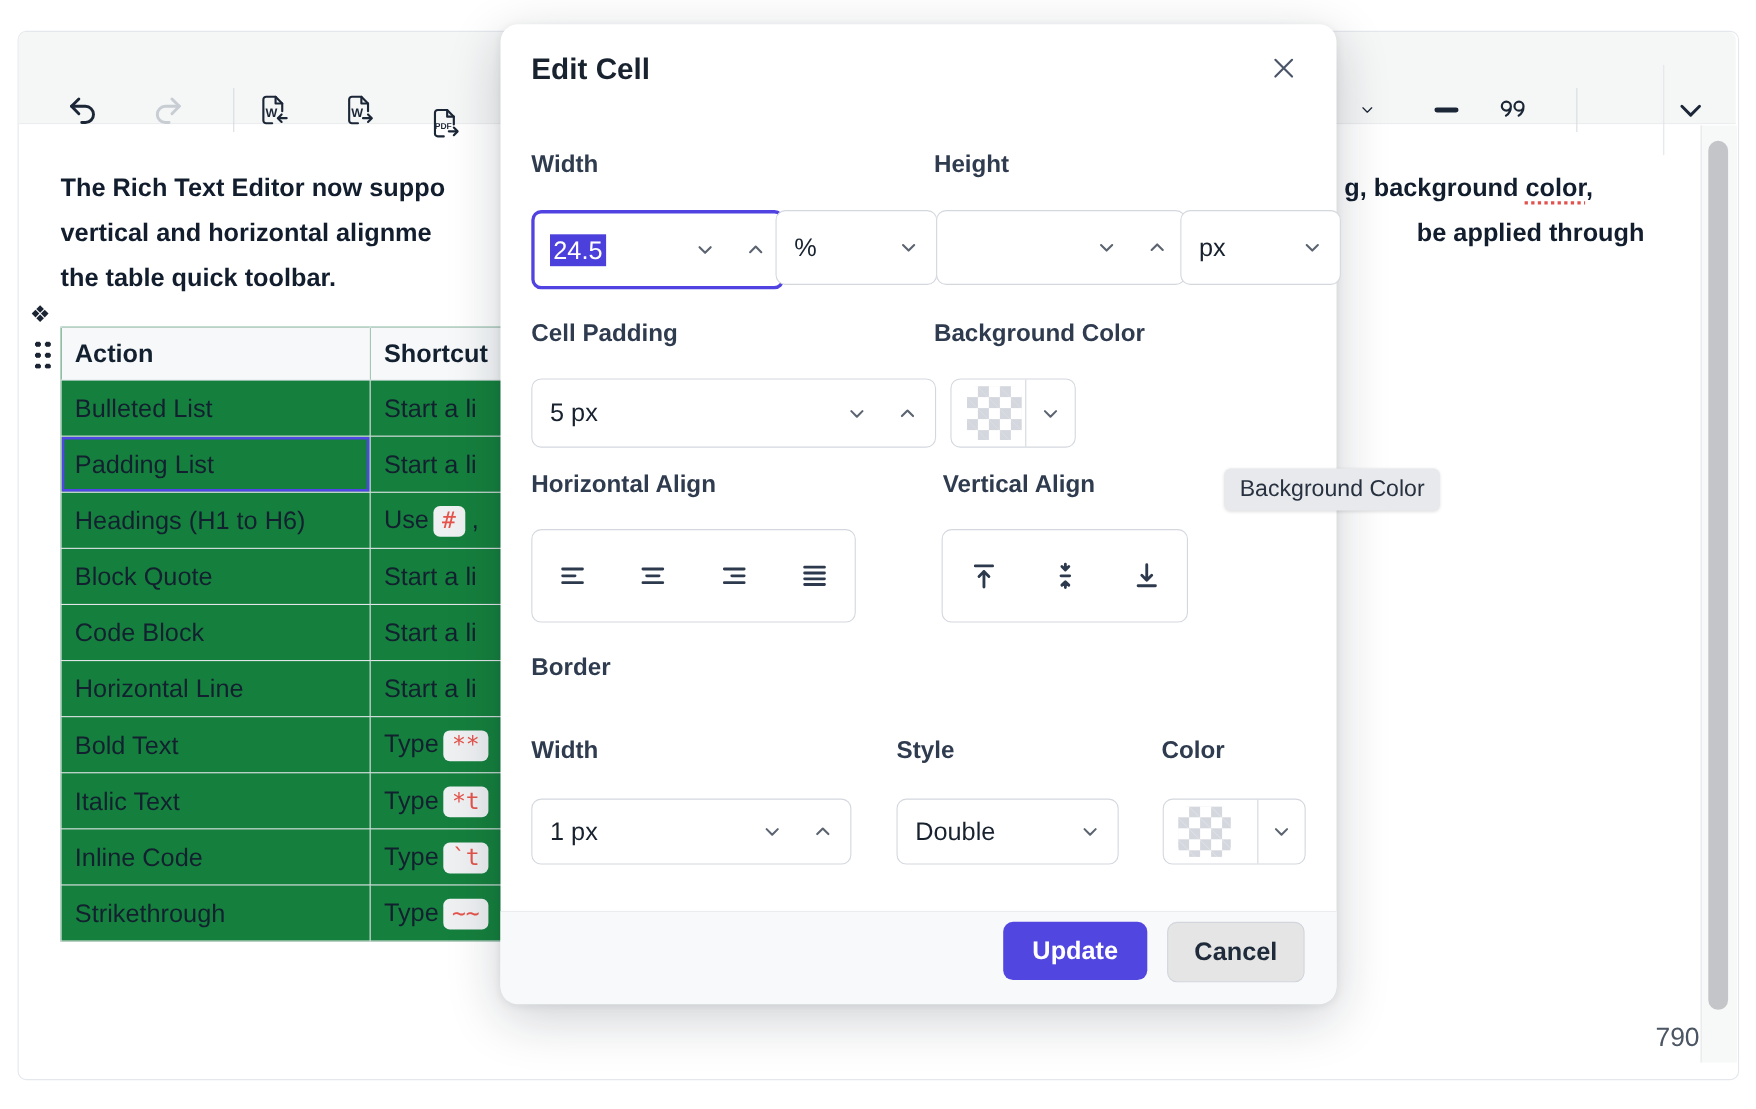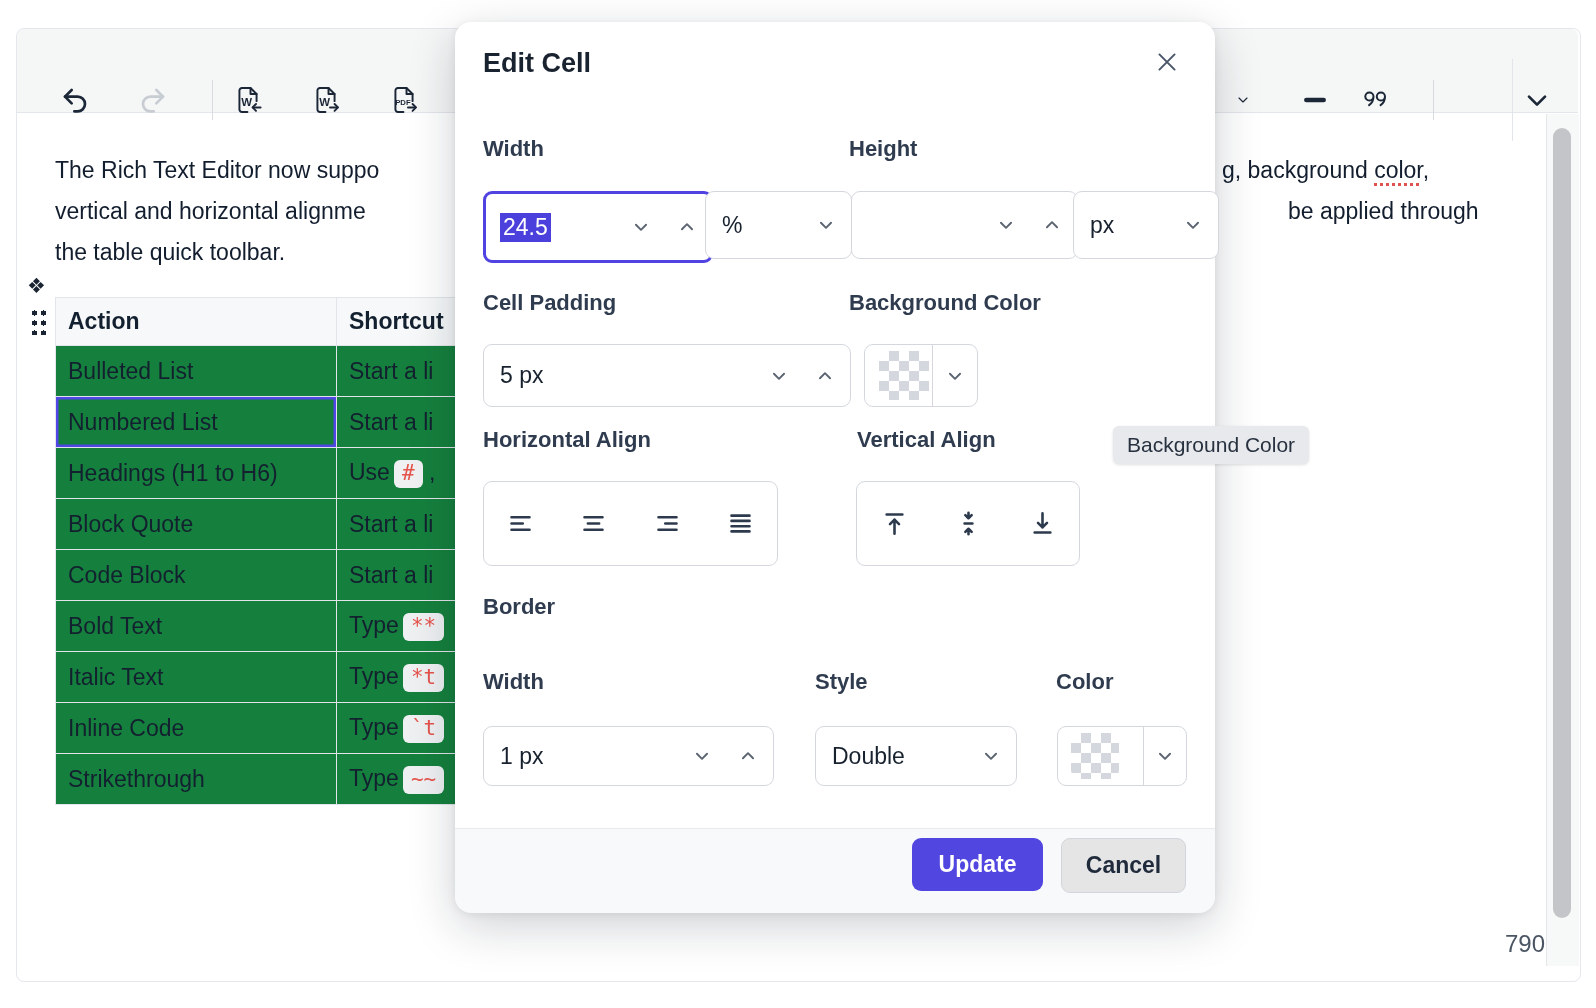--- a/index.html
+++ b/index.html
@@ -14,21 +14,21 @@
   .tbtn{position:absolute;top:43px;width:56px;height:56px;display:flex;align-items:center;justify-content:center;border-radius:8px;}
   .tbtn svg{width:32px;height:32px;}
   .tsep{position:absolute;top:51px;width:0;height:40px;border-left:1.5px solid #d8dce1;}
   .tcell{position:absolute;top:30px;width:0;height:82px;border-left:1px solid #e2e5e9;}
   .ic-stroke{fill:none;stroke:#1b2637;stroke-width:2;stroke-linecap:round;stroke-linejoin:round;}
   .ic-stroke-dis{fill:none;stroke:#c8cdd4;stroke-width:2;stroke-linecap:round;stroke-linejoin:round;}
   .ic-thin{fill:none;stroke:#1b2637;stroke-width:1.7;stroke-linecap:round;stroke-linejoin:round;}
   .ic-letter{fill:#1b2637;font-family:"Liberation Sans",sans-serif;font-weight:bold;}
 
   
-  .pline{position:absolute;font-size:23px;color:#121d2e;white-space:nowrap;}
+  .pline{position:absolute;font-size:23px;color:#121d2e;white-space:nowrap;font-weight:bold;}
   .clipL{overflow:hidden;width:400px;}
   .spell{text-decoration:underline dotted #e0524e 2.5px;text-underline-offset:5px;}
 
   .doc-table{position:absolute;left:55px;top:297px;border-collapse:collapse;z-index:1;background:#15803d;}
   .doc-table th,.doc-table td{border:1px solid #e2e5e9;font-size:23px;color:#13202f;text-align:left;
         padding:0 12px;white-space:nowrap;overflow:hidden;font-weight:normal;}
   .doc-table th{background:#f6f8f9;font-weight:bold;height:47px;}
   .doc-table td{height:50px;}
   .col-action{width:256px;max-width:256px;}
   .col-short{width:420px;max-width:420px;}
@@ -107,21 +107,21 @@
     </div>
     <div class="tbtn" style="left:281px;">
       <svg viewBox="0 0 28 28">
         <path class="ic-thin" d="M21.5 15V8.8L16.2 3.5H8.7a2.2 2.2 0 0 0-2.2 2.2v16.6a2.2 2.2 0 0 0 2.2 2.2H13.5"></path>
         <path class="ic-thin" d="M16.2 3.5v5.3h5.3"></path>
         <text class="ic-letter" x="8.2" y="19.5" font-size="10">W</text>
         <path class="ic-thin" d="M17.5 20.5H24"></path>
           <path class="ic-thin" d="m21.5 17.5 3 3-3 3"></path>
       </svg>
     </div>
-    <div class="tbtn" style="left:359px;">
+    <div class="tbtn" style="left:359px;align-items:flex-end;">
       <svg viewBox="0 0 28 28">
         <path class="ic-thin" d="M21.5 15V8.8L16.2 3.5H8.7a2.2 2.2 0 0 0-2.2 2.2v16.6a2.2 2.2 0 0 0 2.2 2.2H13.5"></path>
         <path class="ic-thin" d="M16.2 3.5v5.3h5.3"></path>
         <text class="ic-letter" x="6.3" y="18.8" font-size="6.8">PDF</text>
         <path class="ic-thin" d="M17.5 20.5H24"></path>
           <path class="ic-thin" d="m21.5 17.5 3 3-3 3"></path>
       </svg>
     </div>
 
     <div class="tbtn" style="left:1198px;">
@@ -162,33 +162,37 @@
     <tbody>
         <tr>
       <th class="col-action">Action</th>
       <th class="col-short">Shortcut</th>
     </tr>
     <tr>
       <td>Bulleted List</td>
       <td><span>Start a li</span><span></span></td>
     </tr>
     <tr>
-      <td class="cell-selected">Numbered List</td>
+      <td class="cell-selected">Padding List</td>
       <td><span>Start a li</span><span></span></td>
     </tr>
     <tr>
       <td>Headings (H1 to H6)</td>
       <td><span>Use</span><span class="chip">#</span><span> ,</span></td>
     </tr>
     <tr>
       <td>Block Quote</td>
       <td><span>Start a li</span><span></span></td>
     </tr>
     <tr>
       <td>Code Block</td>
+      <td><span>Start a li</span><span></span></td>
+    </tr>
+    <tr>
+      <td>Horizontal Line</td>
       <td><span>Start a li</span><span></span></td>
     </tr>
     <tr>
       <td>Bold Text</td>
       <td><span>Type</span><span class="chip">**</span><span></span></td>
     </tr>
     <tr>
       <td>Italic Text</td>
       <td><span>Type</span><span class="chip">*t</span><span></span></td>
     </tr>

